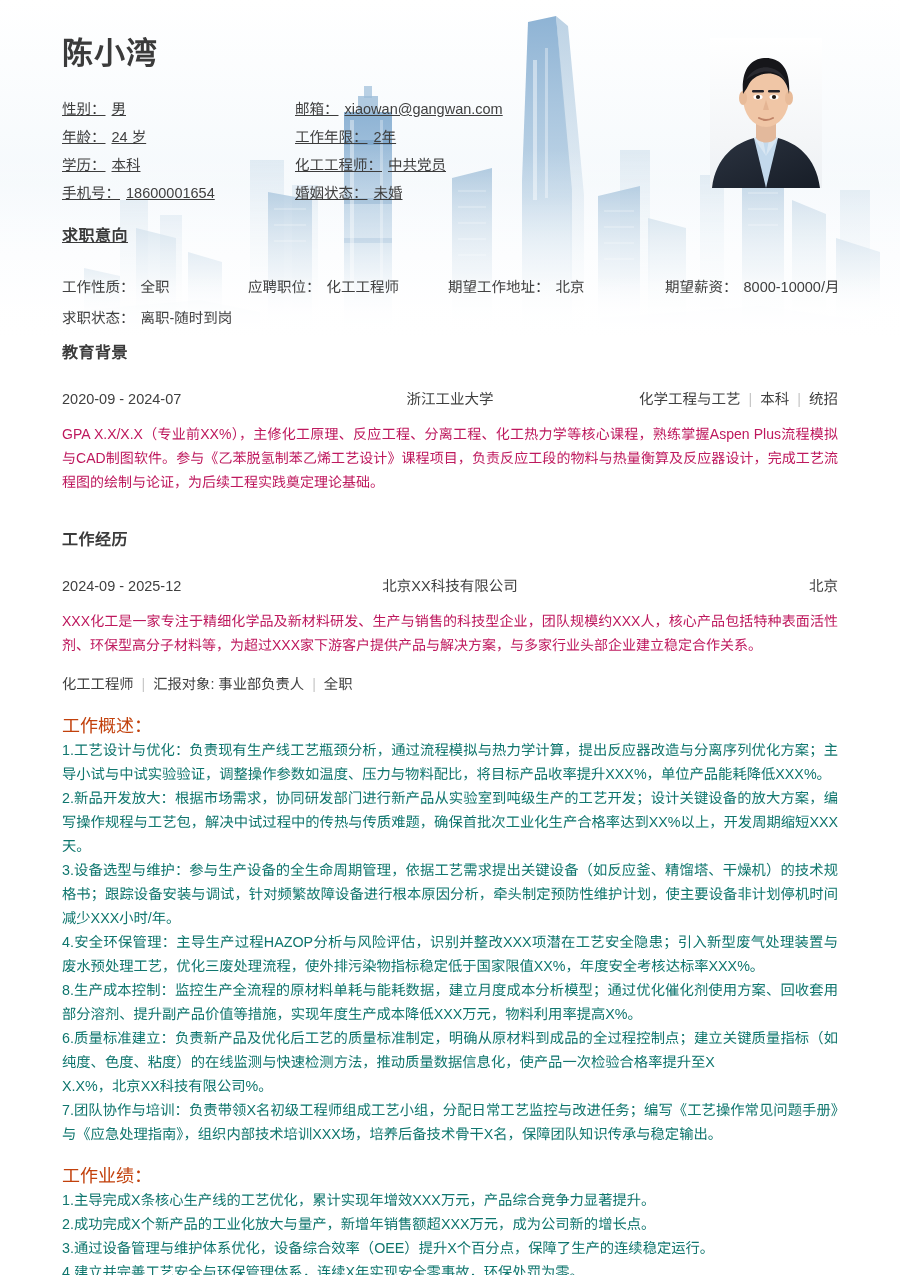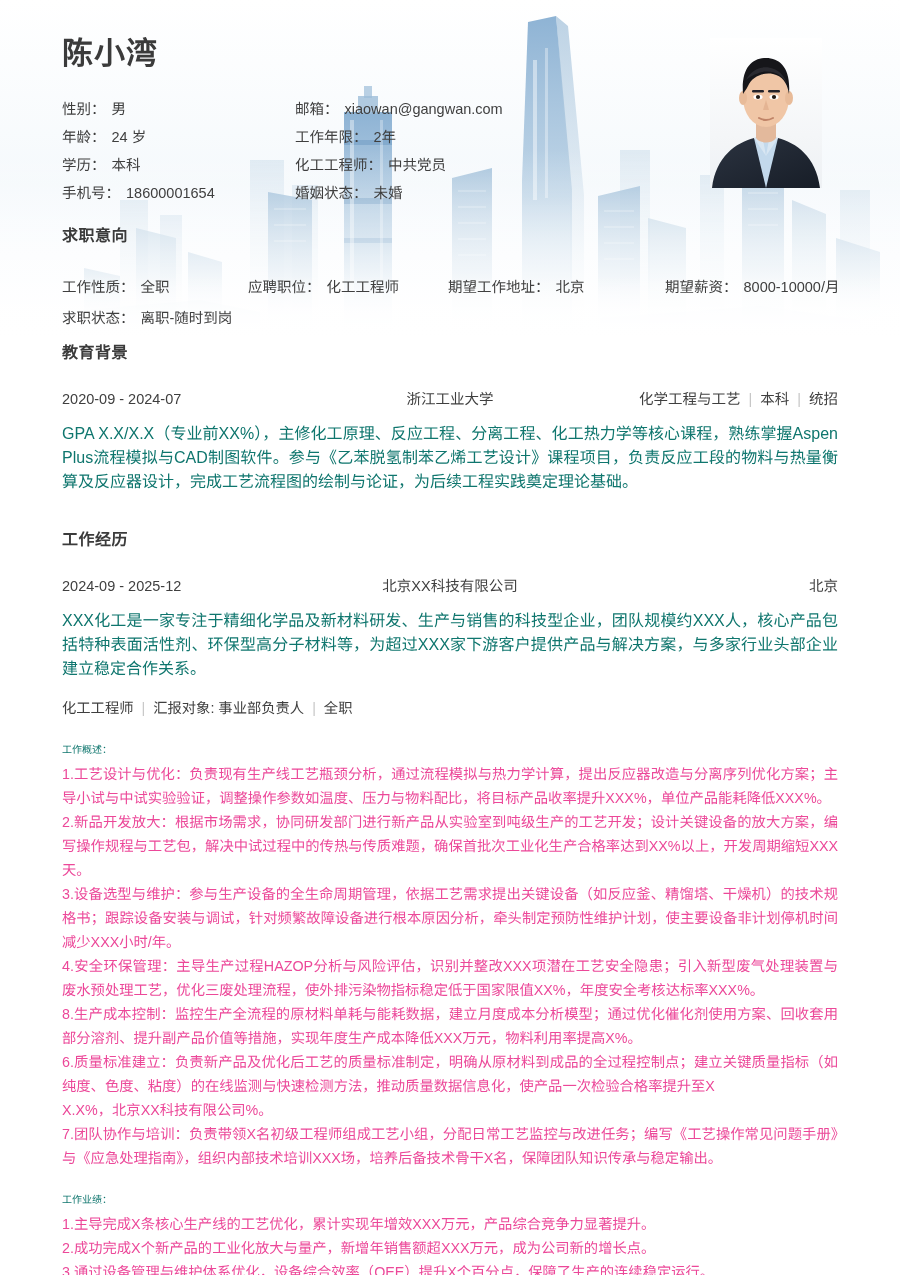--- a/index.html
+++ b/index.html
@@ -41,20 +41,21 @@
     font-weight:bold;
     color:#3b3b3b;
     letter-spacing:1px;
     line-height:1;
   }
 
   .info-grid{
     position:absolute;
     left:62px;top:95px;
     width:620px;
+    text-decoration:underline;
   }
   .info-row{
     display:flex;
     height:28px;
     line-height:28px;
     font-size:14.5px;
     color:#3f3f3f;
   }
   .info-cell{width:233px;white-space:nowrap;}
   .info-cell .lab{color:#3f3f3f;}
@@ -70,21 +71,21 @@
   .photo svg{display:block;width:112px;height:150px;}
 
   
   .section-title{
     font-size:16px;
     font-weight:bold;
     color:#3b3b3b;
     letter-spacing:.5px;
     line-height:1;
   }
-  .intent-title{position:absolute;left:62px;top:228px;z-index:3;}
+  .intent-title{position:absolute;left:62px;top:228px;z-index:3;text-decoration:underline;}
 
   .intent-rows{
     position:absolute;left:62px;top:272px;z-index:3;width:790px;
     font-size:14.5px;color:#3f3f3f;
   }
   .intent-line{display:flex;height:31px;line-height:31px;white-space:nowrap;}
   .ic1{width:186px;}
   .ic2{width:200px;}
   .ic3{width:217px;}
   .ic4{width:auto;}
@@ -103,42 +104,42 @@
     color:#3f3f3f;
     margin-top:26px;
     gap:48px;
   }
   .tc-left{width:310px;white-space:nowrap;}
   .tc-mid{flex:1;text-align:right;white-space:nowrap;}
   .tc-right{width:310px;text-align:right;white-space:nowrap;}
   .divider-dot{color:#c6c6c6;margin:0 8px;}
 
   .para{
-    font-size:16px;
+    font-size:14px;
     line-height:24px;
-    color:#0f766e;
+    color:#be185d;
     margin-top:14px;
     text-align:justify;
   }
   .meta-line{
     font-size:14.3px;
     line-height:24px;
     color:#3f3f3f;
     margin-top:15px;
   }
   .block-title{
-    font-size:10px;
+    font-size:18px;
     line-height:24px;
-    color:#0f766e;
+    color:#c2410c;
     margin-top:18px;
   }
   .bullets{
     font-size:14.3px;
     line-height:24px;
-    color:#ec4899;
+    color:#0f766e;
     text-align:justify;
   }
   .bullets div{text-align:justify;}
   .sec-gap-lg{height:38px;}
 </style>
 </head>
 <body>
 
 <div class="page">
 

